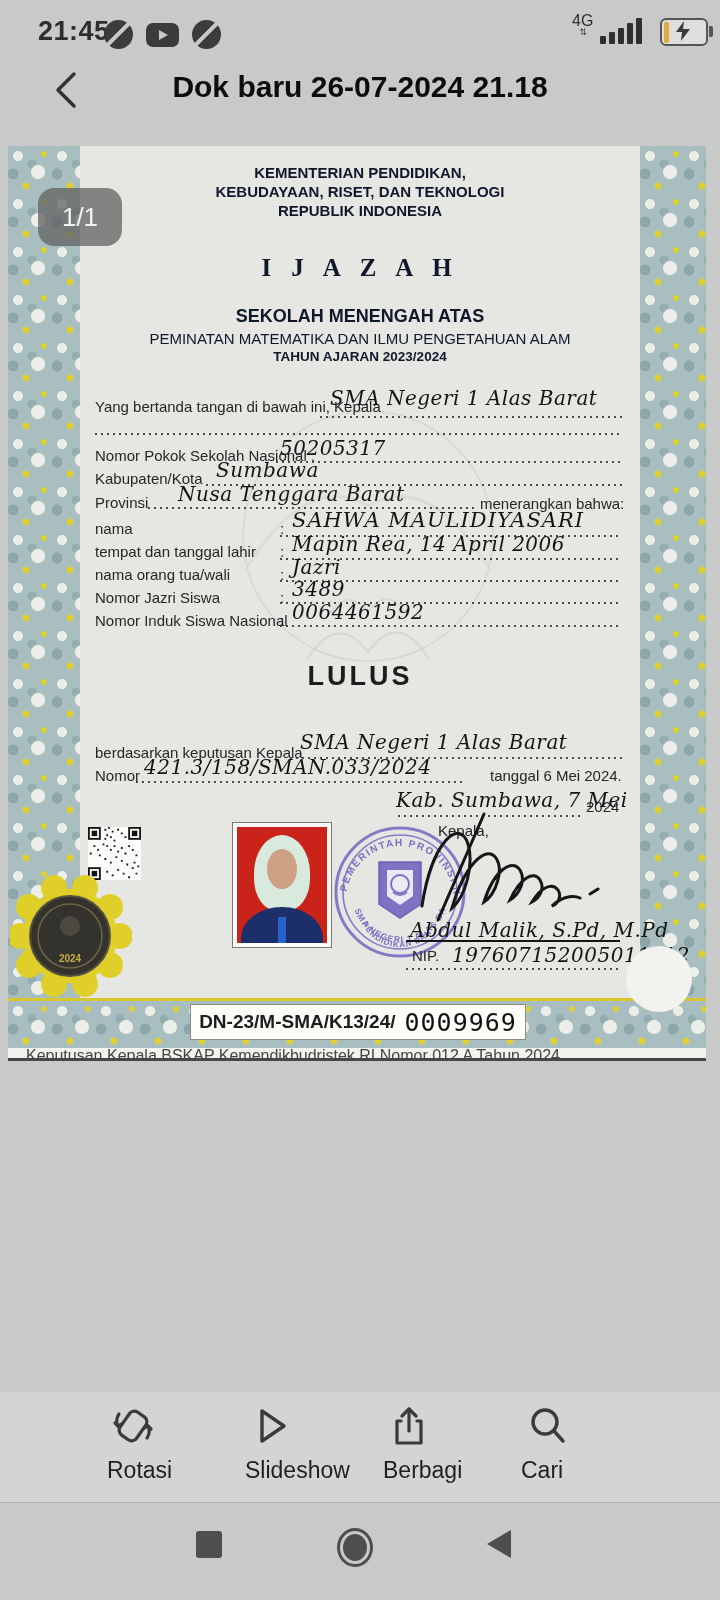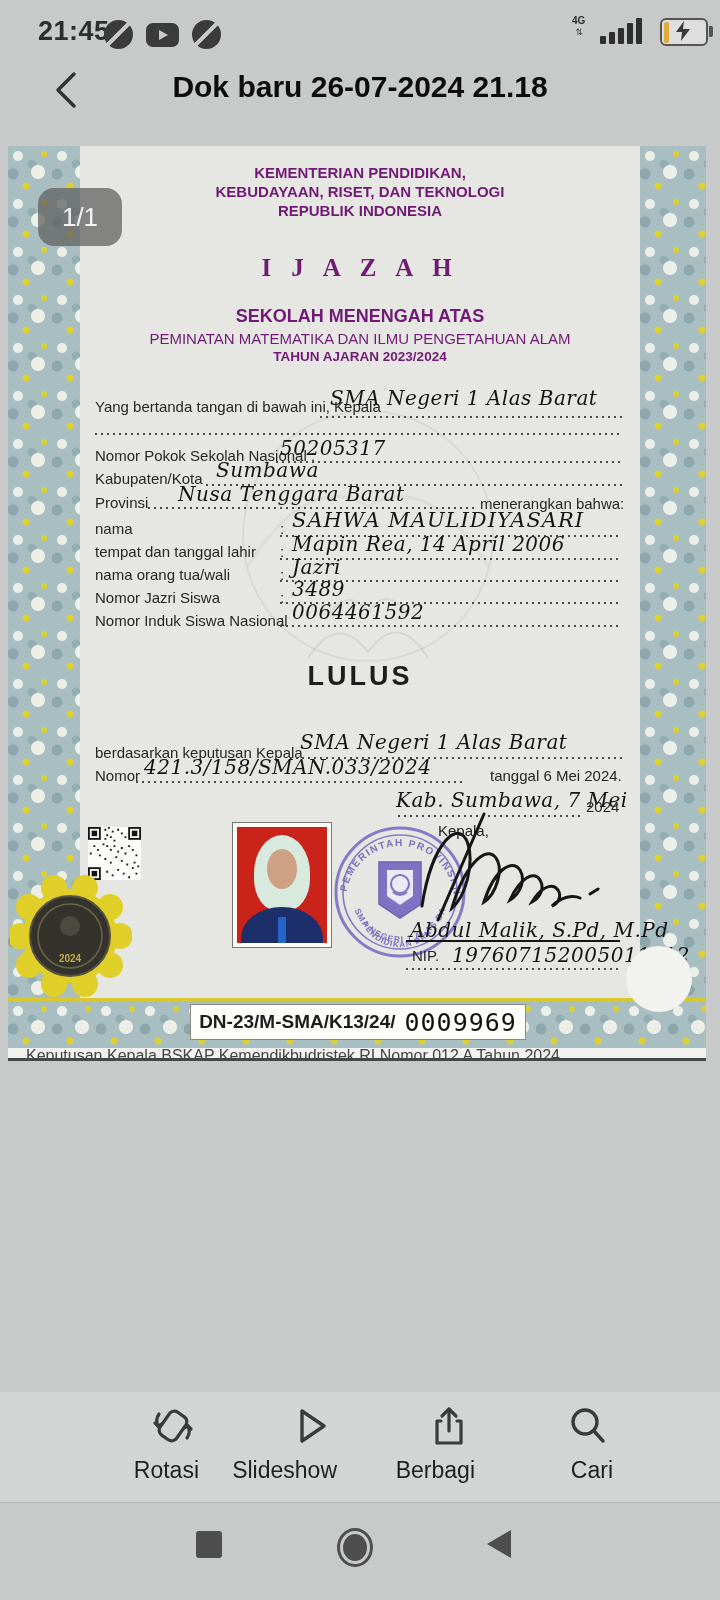--- a/index.html
+++ b/index.html
@@ -7,21 +7,21 @@
   .abs{position:absolute;}
 
   
   .statusbar{position:absolute;top:0;left:0;width:720px;height:62px;}
   .clock{position:absolute;left:38px;top:16px;font-size:27px;font-weight:700;color:#2e2e2e;letter-spacing:.5px;}
   .notif{position:absolute;top:20px;width:29px;height:29px;border-radius:50%;
     background:linear-gradient(135deg,#3b3b3b 43%,#c8cac9 45% 53%,#3b3b3b 55%);}
   .yt{position:absolute;top:23px;width:33px;height:24px;border-radius:7px;background:#3b3b3b;display:flex;align-items:center;justify-content:center;}
   .yt span{width:0;height:0;border-left:9px solid #c8cac9;border-top:5px solid transparent;border-bottom:5px solid transparent;margin-left:2px;}
   .netblock{position:absolute;left:572px;top:14px;text-align:center;color:#2f2f2f;}
-  .netblock .g4{font-size:10px;font-weight:700;line-height:14px;}
+  .netblock .g4{font-size:16px;font-weight:400;line-height:14px;}
   .netblock .arr{font-size:9px;line-height:9px;letter-spacing:-1px;color:#3c3c3c;}
   .bars{position:absolute;left:600px;top:18px;width:50px;height:26px;}
   .bars i{position:absolute;bottom:0;width:6px;background:#2f2f2f;border-radius:1px;}
   .battery{position:absolute;left:660px;top:18px;width:44px;height:24px;border:2.5px solid #555;border-radius:6px;background:#dddedd;}
   .battery .fill{position:absolute;left:1.5px;top:1.5px;bottom:1.5px;width:5px;background:#e2a93c;border-radius:2px;}
   .battery .cap{position:absolute;right:-7px;top:6px;width:4px;height:11px;background:#555;border-radius:0 2px 2px 0;}
   .bolt{position:absolute;left:12px;top:1px;}
 
   
   .titlebar{position:absolute;top:50px;left:0;width:720px;height:80px;}
@@ -37,21 +37,21 @@
       radial-gradient(circle at 36px 8px,#ddd02f 2.5px,transparent 3.5px),
       radial-gradient(circle at 5px 28px,#8ca6ab 5px,transparent 6px),
       radial-gradient(circle at 24px 18px,#93adb1 4px,transparent 5px);
     background-size:44px 48px;}
   .bleft{position:absolute;left:0;top:0;bottom:10px;width:72px;}
   .bright{position:absolute;right:0;top:0;bottom:10px;width:66px;}
   .bbottom{position:absolute;left:0;right:0;top:852px;height:50px;border-top:3px solid #d9c72e;}
   .footerstrip{position:absolute;left:0;right:0;top:902px;height:10px;background:#f2f2ee;}
   .footnote{position:absolute;left:18px;top:901px;font-size:16px;color:#444;white-space:nowrap;}
 
-  .cline{position:absolute;left:72px;right:66px;text-align:center;color:#701a75;}
+  .cline{position:absolute;left:72px;right:66px;text-align:center;color:#0f172a;}
   .l1{top:17px;font-size:15px;font-weight:700;line-height:19px;}
   .ija{top:108px;font-family:"Liberation Serif",serif;font-size:25px;font-weight:700;letter-spacing:7px;}
   .lvl{top:160px;font-size:18px;font-weight:700;}
   .prog{top:184px;font-size:15px;}
   .tahun{top:203px;font-size:13.5px;font-weight:700;}
   .lbl{position:absolute;font-size:15px;color:#262626;}
   .hw{position:absolute;font-family:"DejaVu Serif",serif;font-style:italic;font-size:20px;color:#141414;letter-spacing:.5px;white-space:nowrap;}
   .hwbig{font-size:21px;letter-spacing:1px;}
   .dl{position:absolute;height:2px;background:repeating-linear-gradient(90deg,#4a4a4a 0 2px,transparent 2px 6px);}
   .colon{position:absolute;font-size:15px;color:#262626;}
@@ -72,21 +72,21 @@
 
   .serial{position:absolute;left:182px;top:858px;width:334px;height:34px;background:#fdfdfa;border:1px solid #8a8a80;
     display:flex;align-items:center;justify-content:center;gap:9px;}
   .serial .pre{font-size:19px;color:#1c1c1c;font-weight:700;}
   .serial .num{font-family:"DejaVu Sans Mono",monospace;font-size:25px;color:#111;letter-spacing:1px;}
 
   .nameline{position:absolute;left:398px;top:794px;width:214px;border-top:2px solid #141414;}
 
   
   .toolbar{position:absolute;left:0;top:1392px;width:720px;height:110px;background:#d3d5d4;display:flex;justify-content:center;gap:46px;}
-  .tool{width:92px;display:flex;flex-direction:column;align-items:flex-end;padding-top:8px;}
+  .tool{width:92px;display:flex;flex-direction:column;align-items:flex-start;padding-top:8px;}
   .tool .ic{width:52px;height:52px;display:flex;align-items:center;justify-content:center;}
   .tool .tl{margin-top:5px;font-size:23px;color:#1f1f1f;}
 
   
   .navbar{position:absolute;left:0;top:1502px;width:720px;height:98px;background:#c7cac9;border-top:1px solid #b2b4b3;}
   .nrecent{position:absolute;left:196px;top:28px;width:26px;height:27px;background:#4e4e4e;border-radius:3px;}
   .nhome{position:absolute;left:337px;top:25px;width:30px;height:33px;border:3.5px solid #4e4e4e;border-radius:50%;}
   .nhome i{position:absolute;left:3px;top:3px;right:3px;bottom:3px;background:#4e4e4e;border-radius:50%;}
   .nback{position:absolute;left:487px;top:27px;width:0;height:0;border-right:24px solid #4e4e4e;border-top:14px solid transparent;border-bottom:14px solid transparent;}
 </style>

